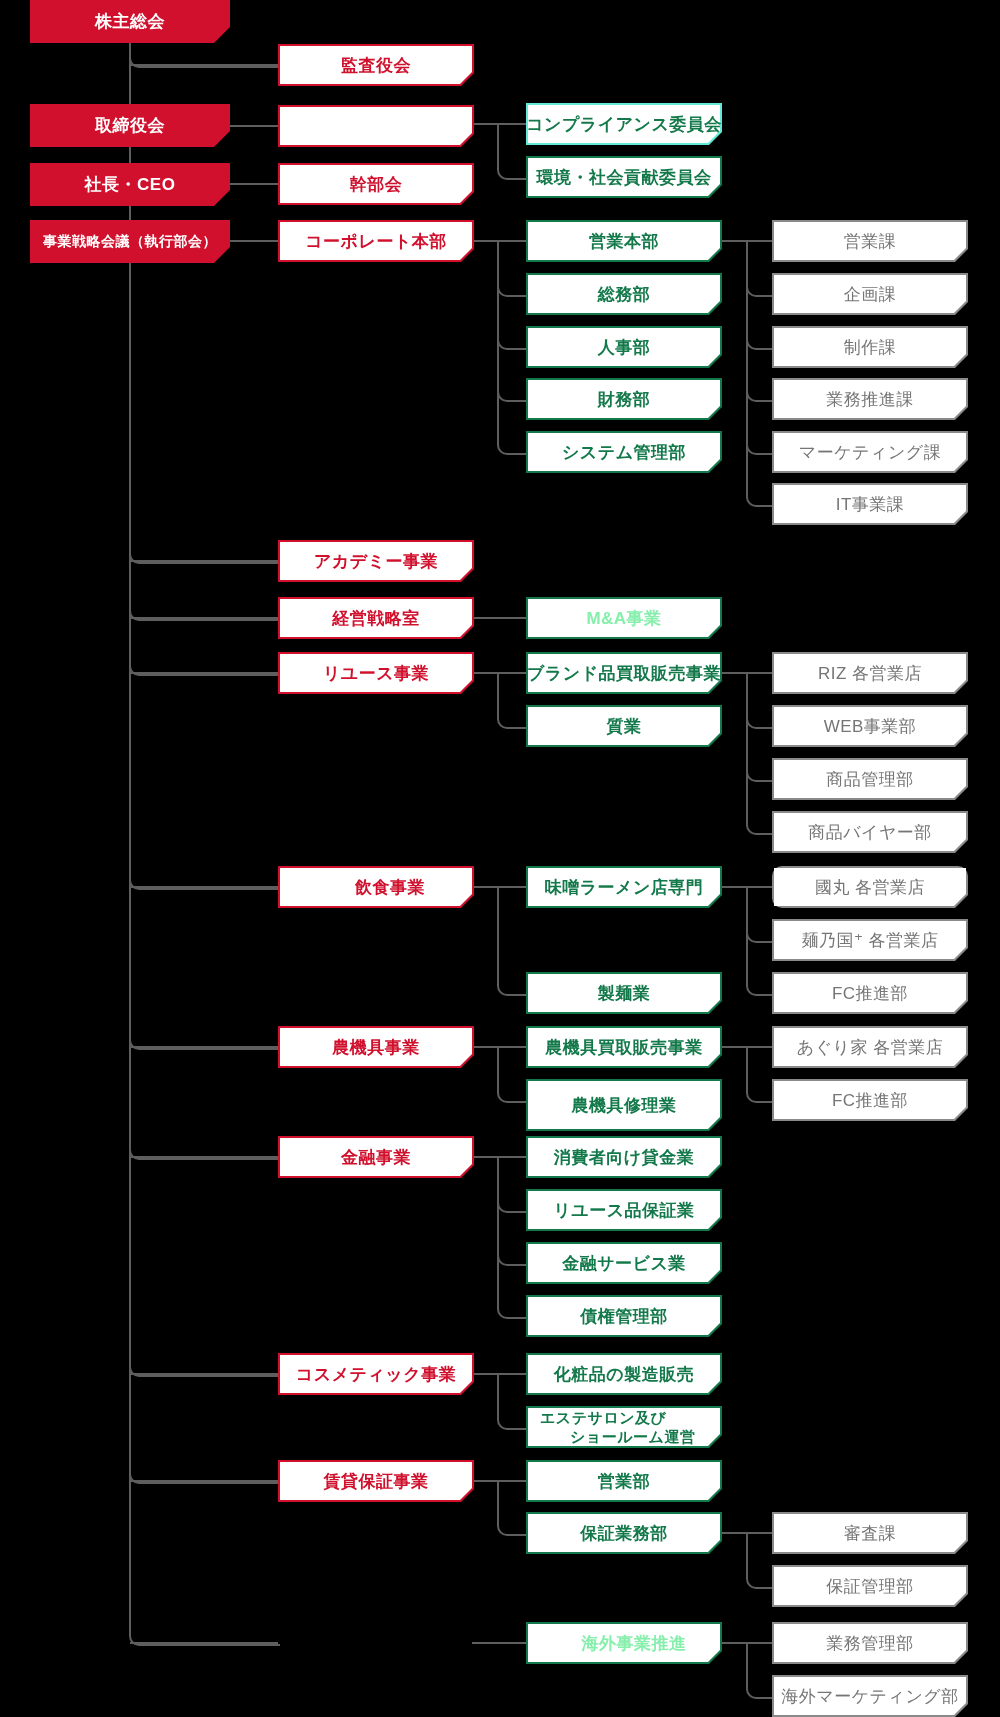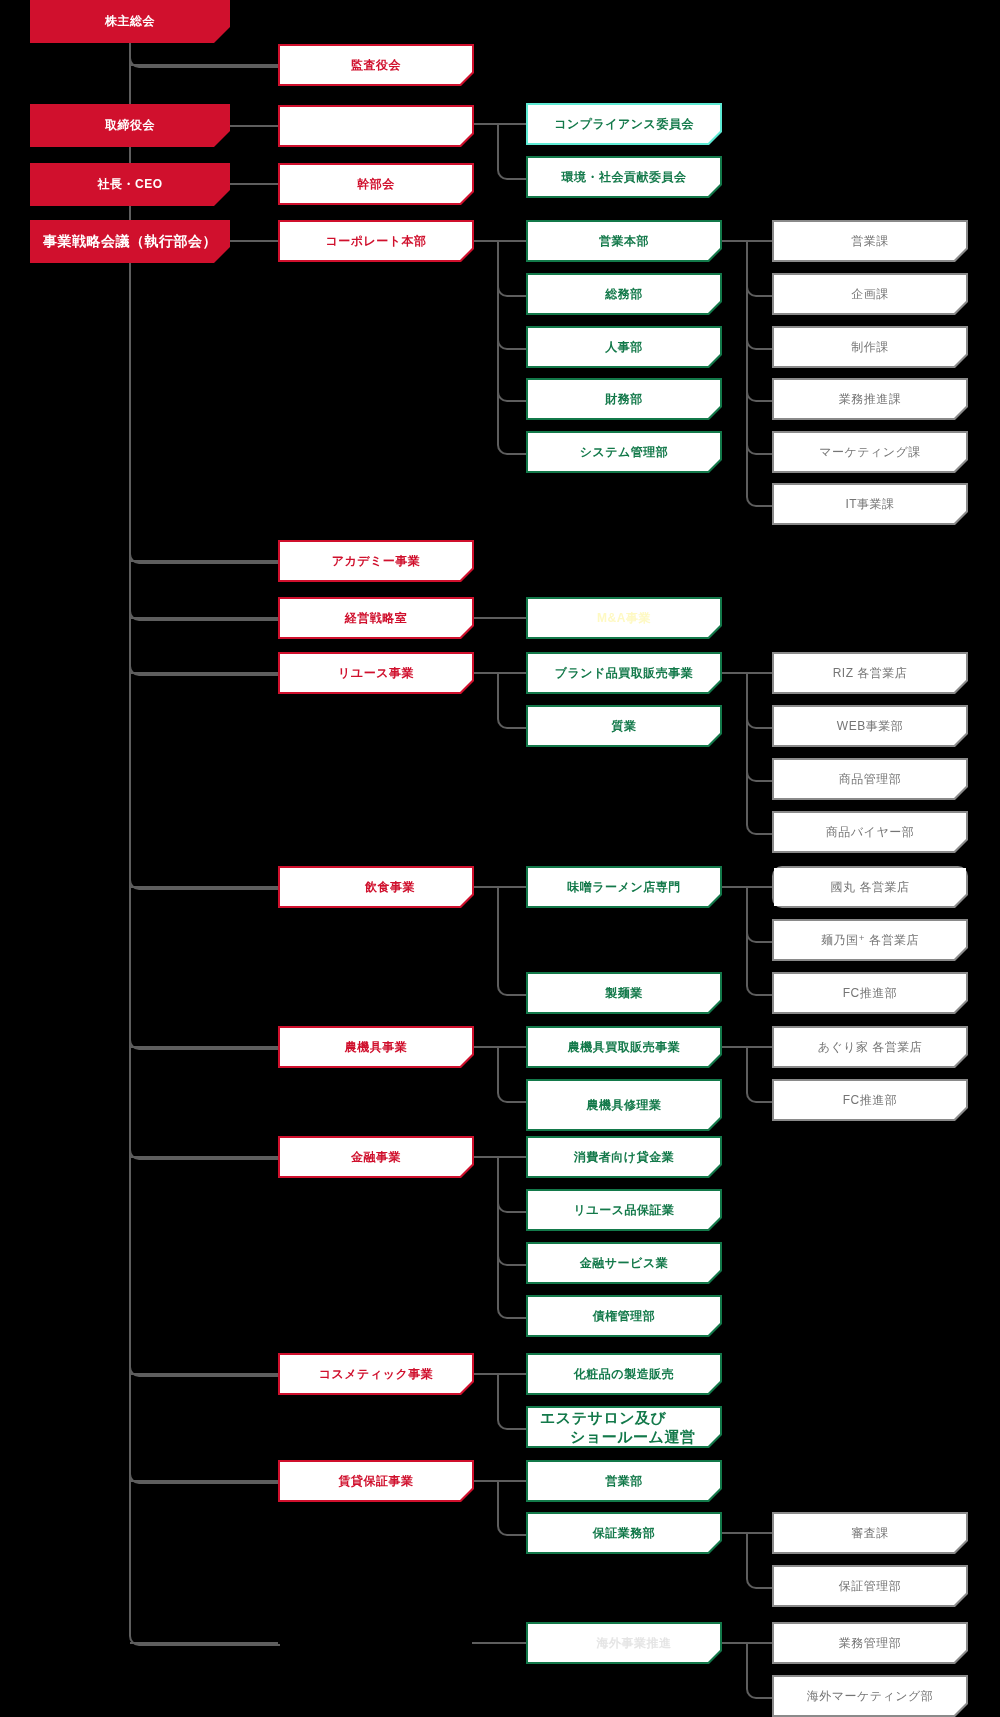--- a/index.html
+++ b/index.html
@@ -4,21 +4,21 @@
 <style>
   html,body{margin:0;padding:0;background:#000;}
   #stage{position:relative;width:1000px;height:1717px;background:#000;overflow:hidden;
          font-family:"Liberation Sans","DejaVu Sans",sans-serif;}
   .box{position:absolute;}
   .box .inner{position:absolute;inset:2px;background:#fff;
         clip-path:polygon(0 0,100% 0,100% calc(100% - 12px),calc(100% - 12px) 100%,0 100%);}
   .box.outline{clip-path:polygon(0 0,100% 0,100% calc(100% - 13px),calc(100% - 13px) 100%,0 100%);}
   .box.solid{clip-path:polygon(0 0,100% 0,100% calc(100% - 16px),calc(100% - 16px) 100%,0 100%);}
   .lbl{position:absolute;inset:0;display:flex;align-items:center;justify-content:center;
-       font-size:12px;font-weight:bold;letter-spacing:0.5px;white-space:nowrap;}
+       font-size:17px;font-weight:bold;letter-spacing:0.5px;white-space:nowrap;}
   .lbl.plain{font-weight:normal;}
   .lbl.twoline{flex-direction:column;align-items:flex-start;justify-content:center;
        padding-left:14px;font-size:15px;line-height:19px;}
   .lbl.twoline .l2{padding-left:30px;}
   .hline,.vline{position:absolute;}
   .elbow{position:absolute;border-left:2px solid;border-bottom:2px solid;
          border-bottom-left-radius:10px;background:transparent;}
 </style>
 </head>
 <body>
@@ -190,21 +190,21 @@
     <div class="box outline" style="left: 526px; top: 378px; width: 196px; height: 42px; background: rgb(19, 121, 74);">
       <div class="inner"></div>
       <div class="lbl" style="color: rgb(19, 121, 74);">財務部</div>
     </div>
     <div class="box outline" style="left: 526px; top: 431px; width: 196px; height: 42px; background: rgb(19, 121, 74);">
       <div class="inner"></div>
       <div class="lbl" style="color: rgb(19, 121, 74);">システム管理部</div>
     </div>
     <div class="box outline" style="left: 526px; top: 597px; width: 196px; height: 42px; background: rgb(19, 121, 74);">
       <div class="inner"></div>
-      <div class="lbl" style="color: #fef9c3;">M&amp;A事業</div>
+      <div class="lbl" style="color: #86efac;">M&amp;A事業</div>
     </div>
     <div class="box outline" style="left: 526px; top: 652px; width: 196px; height: 42px; background: rgb(19, 121, 74);">
       <div class="inner"></div>
       <div class="lbl" style="color: rgb(19, 121, 74);">ブランド品買取販売事業</div>
     </div>
     <div class="box outline" style="left: 526px; top: 705px; width: 196px; height: 42px; background: rgb(19, 121, 74);">
       <div class="inner"></div>
       <div class="lbl" style="color: rgb(19, 121, 74);">質業</div>
     </div>
     <div class="box outline" style="left: 526px; top: 866px; width: 196px; height: 42px; background: rgb(19, 121, 74);">
@@ -253,21 +253,21 @@
     <div class="box outline" style="left: 526px; top: 1460px; width: 196px; height: 42px; background: rgb(19, 121, 74);">
       <div class="inner"></div>
       <div class="lbl" style="color: rgb(19, 121, 74);">営業部</div>
     </div>
     <div class="box outline" style="left: 526px; top: 1512px; width: 196px; height: 42px; background: rgb(19, 121, 74);">
       <div class="inner"></div>
       <div class="lbl" style="color: rgb(19, 121, 74);">保証業務部</div>
     </div>
     <div class="box outline" style="left: 526px; top: 1622px; width: 196px; height: 42px; background: rgb(19, 121, 74);">
       <div class="inner"></div>
-      <div class="lbl" style="color: #e5e5e5; padding-left: 20px;">海外事業推進</div>
+      <div class="lbl" style="color: #86efac; padding-left: 20px;">海外事業推進</div>
     </div>
     <div class="box outline" style="left: 772px; top: 220px; width: 196px; height: 42px; background: rgb(138, 138, 138);">
       <div class="inner"></div>
       <div class="lbl plain" style="color: rgb(117, 117, 117);">営業課</div>
     </div>
     <div class="box outline" style="left: 772px; top: 273px; width: 196px; height: 42px; background: rgb(138, 138, 138);">
       <div class="inner"></div>
       <div class="lbl plain" style="color: rgb(117, 117, 117);">企画課</div>
     </div>
     <div class="box outline" style="left: 772px; top: 326px; width: 196px; height: 42px; background: rgb(138, 138, 138);">

